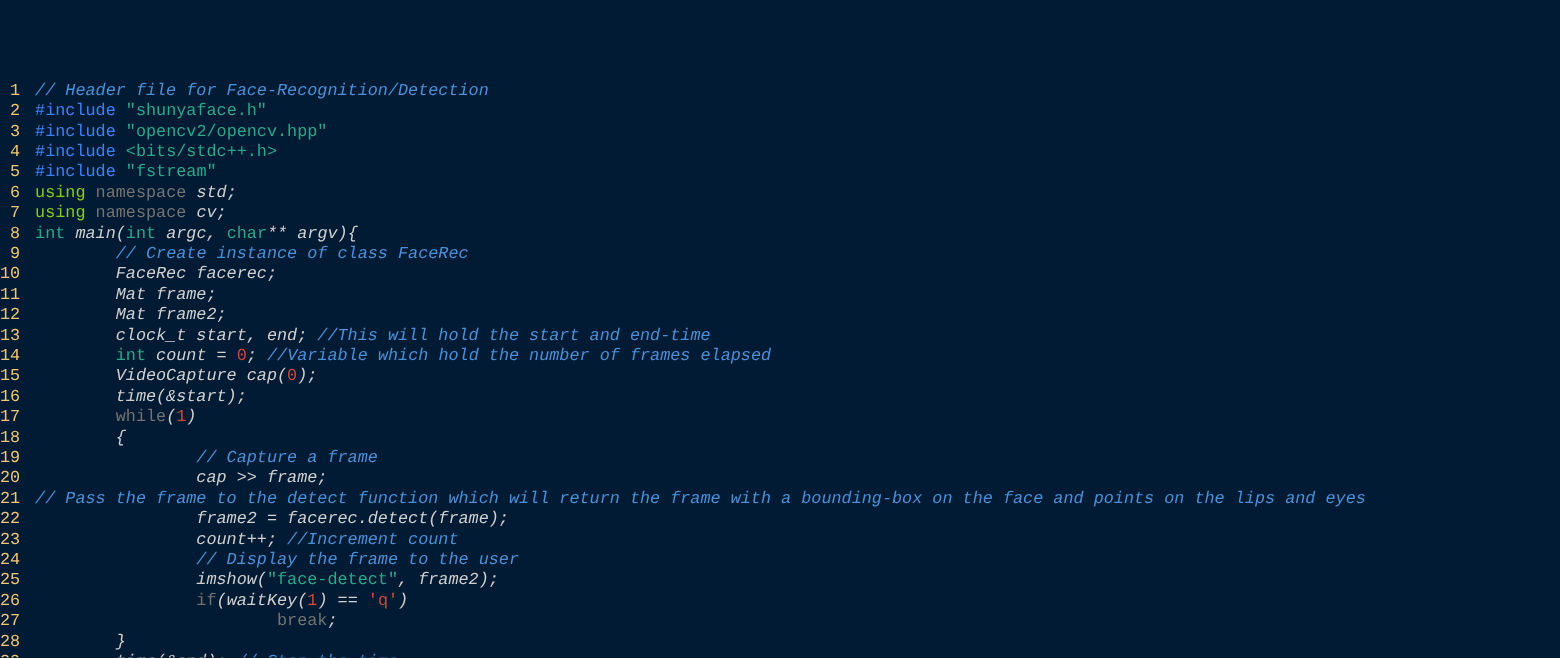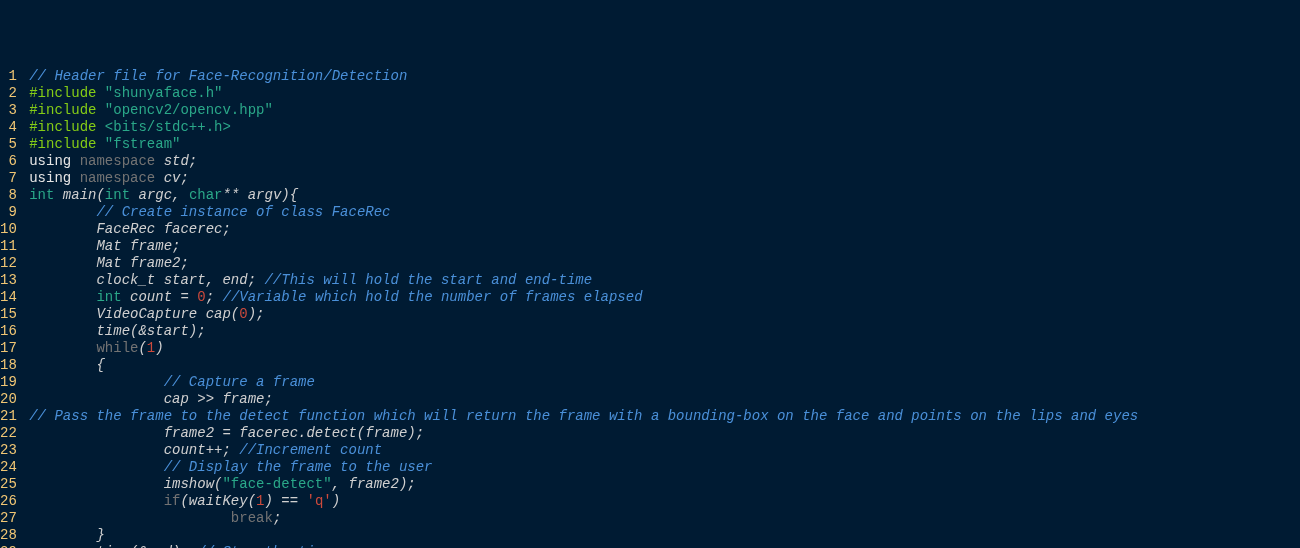--- a/index.html
+++ b/index.html
@@ -25,24 +25,24 @@
     min-width: 20px;
   }
   .gutter .ln {
     display: block;
   }
   .code {
     flex: 1;
   }
   .line { display: block; min-height: 17px; }
   .comment { color: #4a90d9; font-style: italic; }
-  .preproc { color: #84cc16; }
+  .preproc { color: #3b82f6; }
   .string { color: #2aa889; }
   .angle { color: #2aa889; }
-  .keyword { color: #e5e5e5; }
+  .keyword { color: #84cc16; }
   .kw2 { color: #737373; }
   .type { color: #2aa889; font-family: Liberation Mono, monospace; }
   .ident { color: #d0d0d0; font-style: italic; }
   .num { color: #cc4a3c; }
   .char { color: #cc4a3c; }
 </style>
 </head>
 <body>
 
 

